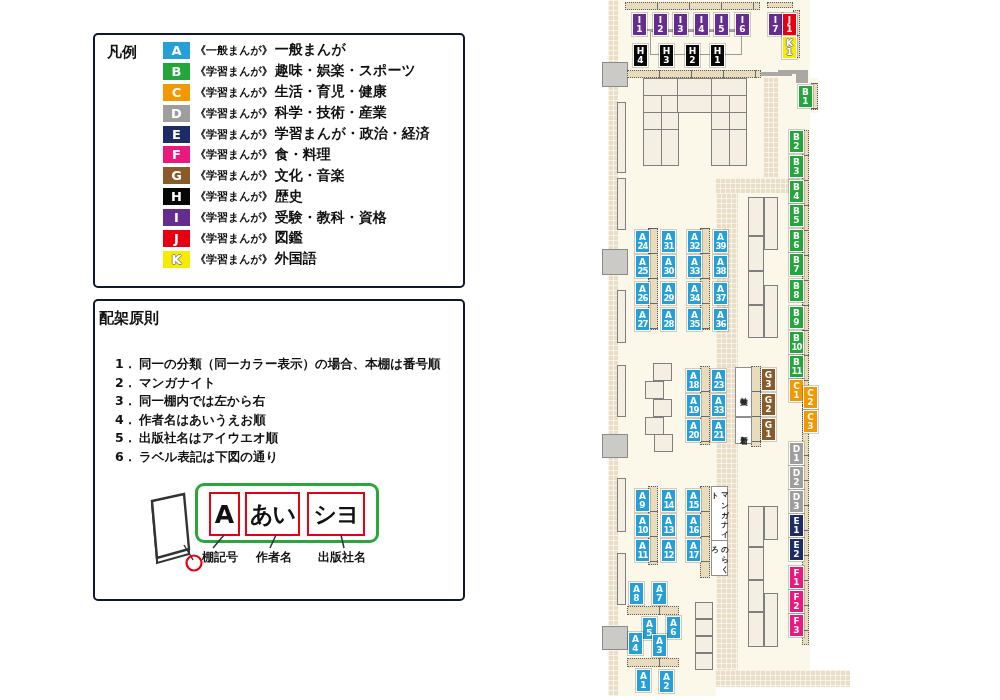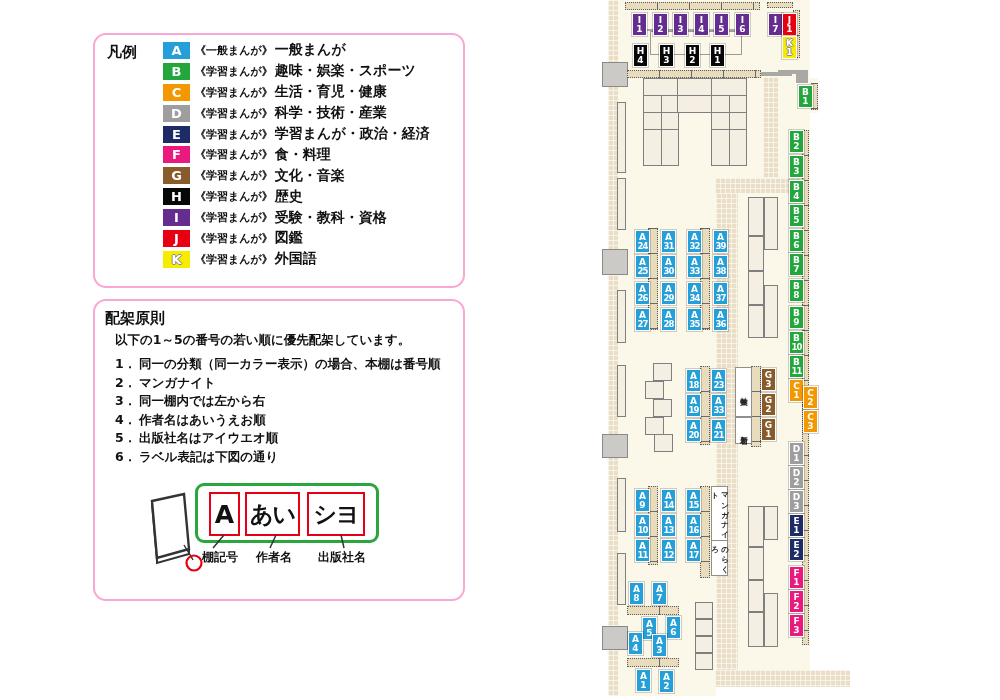--- a/index.html
+++ b/index.html
@@ -1,30 +1,30 @@
 <!DOCTYPE html>
 <html><head>
 <meta charset="utf-8">
 <style>
   html,body{margin:0;padding:0;background:#fff;}
   .page{position:relative;width:1000px;height:700px;background:#fff;overflow:hidden;
         font-family:"DejaVu Sans",sans-serif;color:#111;}
   
-  .panel{position:absolute;background:#fff;border:2px solid #f9a8d4;border-radius:13px;box-sizing:border-box;}
+  .panel{position:absolute;background:#fff;border:2px solid #0f172a;border-radius:5px;box-sizing:border-box;}
   #legend-panel{left:93px;top:33px;width:372px;height:255px;padding:5px 8px 4px 10px;}
   .panel-title{font-size:15px;font-weight:bold;}
   #legend-title{position:absolute;left:12px;top:8px;}
   #legend-rows{position:absolute;left:68px;top:5px;}
   .legend-row{display:flex;align-items:center;height:20.9px;}
   .swatch{width:27px;height:17px;display:flex;align-items:center;justify-content:center;
           color:#fff;font-size:13px;font-weight:bold;flex:0 0 27px;}
   .swatch.outlined{color:#fff;text-shadow:1px 0 0 #8a8a8a,-1px 0 0 #8a8a8a,0 1px 0 #8a8a8a,0 -1px 0 #8a8a8a;}
   .scope{font-size:11px;font-weight:bold;margin:0 2px 0 5px;white-space:nowrap;}
   .cat{font-size:14px;font-weight:bold;white-space:nowrap;}
-  #principles-panel{left:93px;top:299px;width:372px;height:302px;padding:8px 10px;}
+  #principles-panel{left:93px;top:299px;width:372px;height:302px;padding:8px 4px;}
   #principles-intro{position:absolute;left:22px;top:33px;font-size:12.5px;font-weight:bold;white-space:nowrap;}
   #rules-list{position:absolute;left:22px;top:56px;}
   .rule-row{display:flex;font-size:12.5px;font-weight:bold;line-height:18.5px;white-space:nowrap;}
   .rule-num{width:24px;flex:0 0 24px;}
   .rule-row.indent{padding-left:24px;}
   
   #label-diagram{position:absolute;left:195px;top:483px;width:184px;height:60px;
                  border:3px solid #2ba63c;border-radius:9px;background:#fff;box-sizing:border-box;}
   .ex-box{position:absolute;top:6px;height:40px;background:#fff;border:2px solid #e60012;
           display:flex;align-items:center;justify-content:center;font-weight:bold;color:#111;}
@@ -120,21 +120,20 @@
           <div class="swatch outlined" style="background: rgb(247, 236, 0);">K</div>
           <span class="scope">《学習まんが》</span>
           <span class="cat">外国語</span>
         </div>
       </div>
   </div>
 
   <div class="panel" id="principles-panel">
     <div class="panel-title">配架原則</div>
   </div>
-  <div id="principles-intro" style="left:115px;top:332px;position:absolute;">以下の1～5の番号の若い順に優先配架しています。</div>
   <div id="rules-list" style="left:115px;top:355px;position:absolute;">
       <div class="rule-row">
         <span class="rule-num">1．</span>
         <span>同一の分類（同一カラー表示）の場合、本棚は番号順</span>
       </div>
       <div class="rule-row">
         <span class="rule-num">2．</span>
         <span>マンガナイト</span>
       </div>
       <div class="rule-row">

